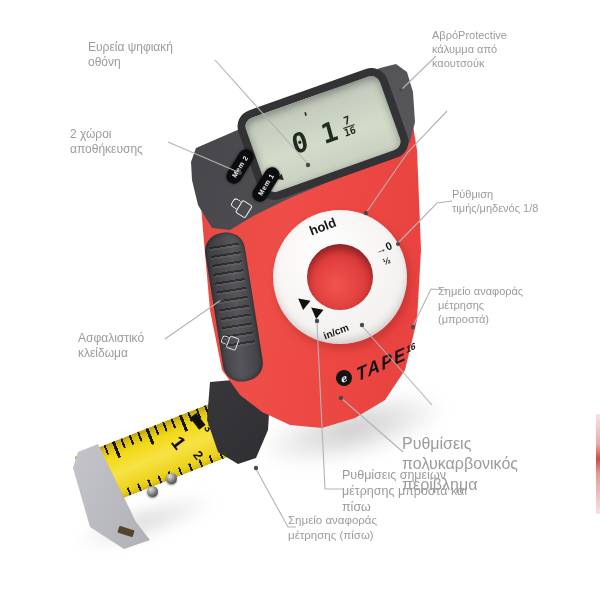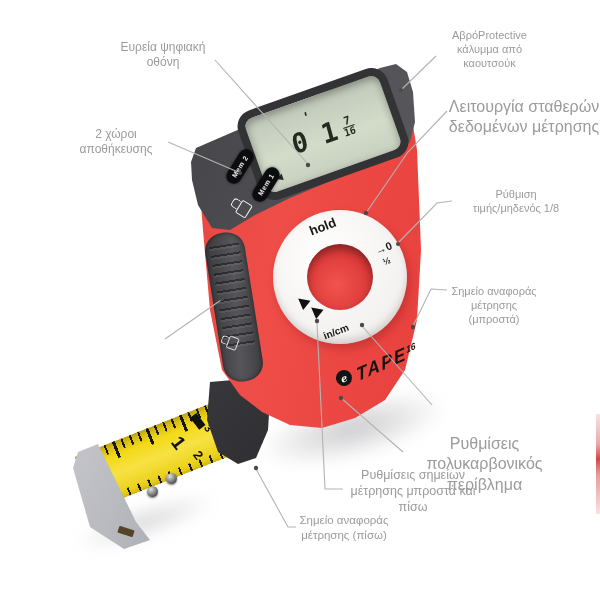--- a/index.html
+++ b/index.html
@@ -1,19 +1,19 @@
 <!DOCTYPE html>
 <html><head>
 <meta charset="utf-8">
 <style>
   html,body{margin:0;padding:0;background:#fff;}
   .stage{position:relative;width:600px;height:600px;overflow:hidden;background:#fff;
          font-family:"Liberation Sans",sans-serif;}
   
-  .callout{position:absolute;color:#9b9b9b;text-align:center;white-space:pre-line;
+  .callout{position:absolute;color:#9b9b9b;text-align:left;white-space:pre-line;
            line-height:1.28;z-index:13;}
   .cs-lg{font-size:16px;}
   .cs-md{font-size:12px;}
   .cs-sm{font-size:12.5px;}
   .cs-xs{font-size:11px;}
   
   .leads{position:absolute;left:0;top:0;z-index:12;pointer-events:none;}
   .leads polyline{fill:none;stroke:#b3b3b3;stroke-width:1.1;}
   .leads circle{fill:#4a4a4a;}
   
@@ -188,32 +188,32 @@
     <circle cx="413" cy="327" r="2.2"></circle>
     <circle cx="222" cy="299" r="2.2"></circle>
     <circle cx="362" cy="325" r="2.2"></circle>
     <circle cx="341" cy="398" r="2.2"></circle>
     <circle cx="317" cy="321" r="2.2"></circle>
     <circle cx="256" cy="468" r="2.2"></circle>
   </svg>
 
   <div class="callout cs-md" style="left:88px;top:40px;width:150px;">Ευρεία ψηφιακή
 οθόνη</div>
-  <div class="callout cs-md" style="left:56px;top:127px;width:120px;">2 χώροι
+  <div class="callout cs-md" style="left:70px;top:127px;width:120px;">2 χώροι
 αποθήκευσης</div>
   <div class="callout cs-xs" style="left:432px;top:28px;width:115px;">ΑβρόProtective
 κάλυμμα από
 καουτσούκ</div>
-  <div class="callout cs-lg" style="left:448px;top:97px;width:152px;">Λειτουργία σταθερών
-δεδομένων μέτρησης</div>
   <div class="callout cs-xs" style="left:452px;top:187px;width:128px;">Ρύθμιση
 τιμής/μηδενός 1/8</div>
   <div class="callout cs-xs" style="left:438px;top:284px;width:112px;">Σημείο αναφοράς
 μέτρησης
 (μπροστά)</div>
+  <div class="callout cs-md" style="left:78px;top:331px;width:115px;">Ασφαλιστικό
+κλείδωμα</div>
   <div class="callout cs-lg" style="left:402px;top:434px;width:165px;">Ρυθμίσεις πολυκαρβονικός
 περίβλημα</div>
   <div class="callout cs-sm" style="left:342px;top:467px;width:142px;">Ρυθμίσεις σημείων
 μέτρησης μπροστά και
 πίσω</div>
   <div class="callout cs-sm" style="left:288px;top:513px;width:112px;font-size:11.5px;">Σημείο αναφοράς
 μέτρησης (πίσω)</div>
 </div>
 
 </body></html>

